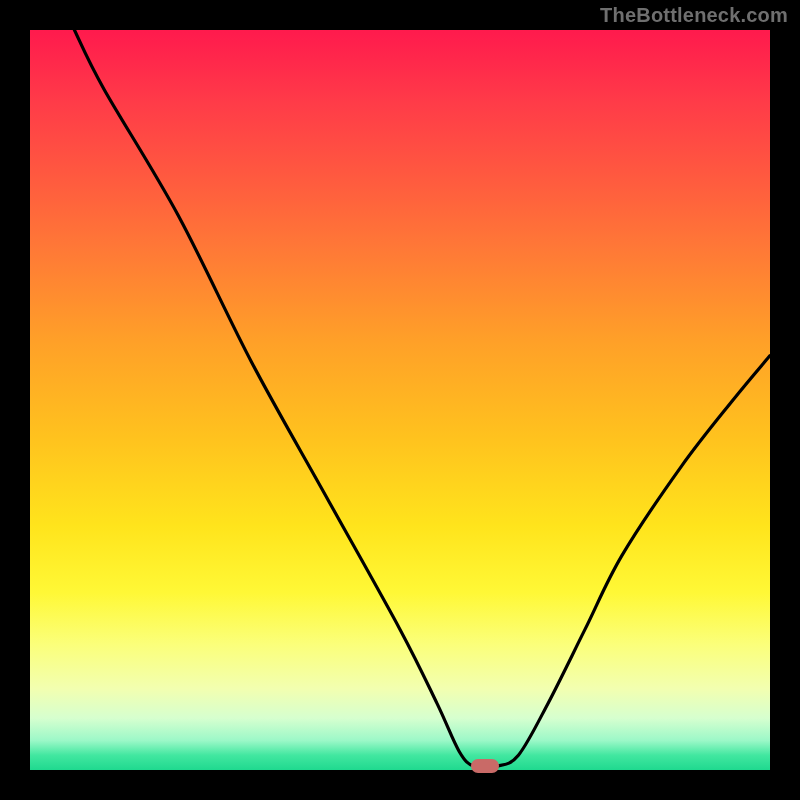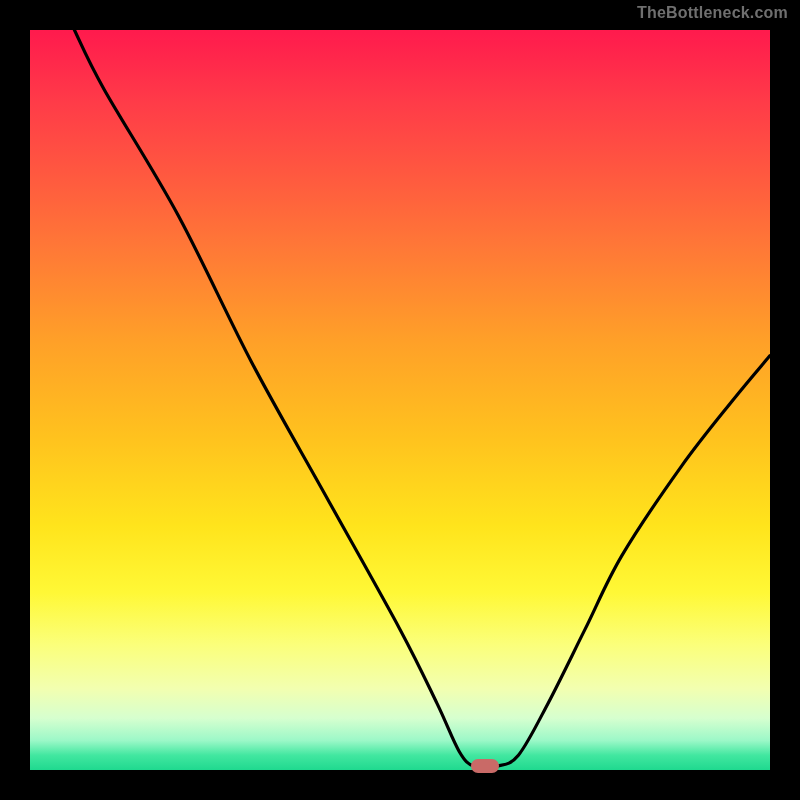--- a/index.html
+++ b/index.html
@@ -14,21 +14,21 @@
     position: relative;
     width: 800px;
     height: 800px;
     background: #000;
   }
   .watermark {
     position: absolute;
     top: 4px;
     right: 12px;
     font-family: Arial, Helvetica, sans-serif;
-    font-size: 16px;
+    font-size: 20px;
     font-weight: 600;
     color: #6f6f6f;
     letter-spacing: 0.2px;
   }
   .plot {
     position: absolute;
     
     left: 30px;
     top: 30px;
     width: 740px;

